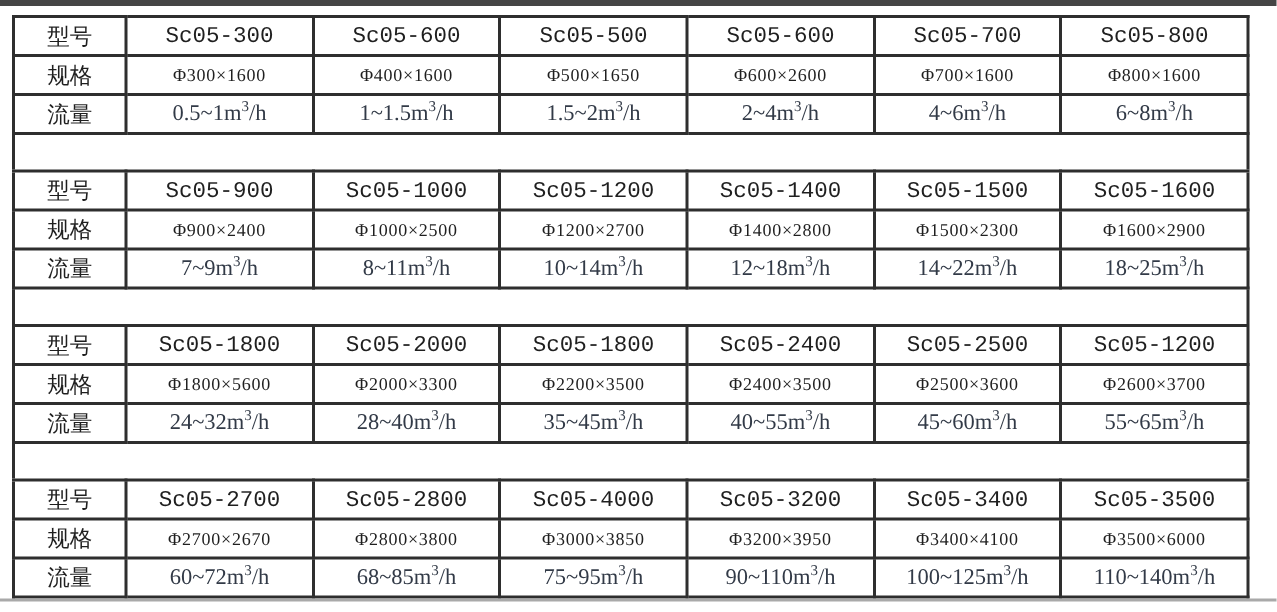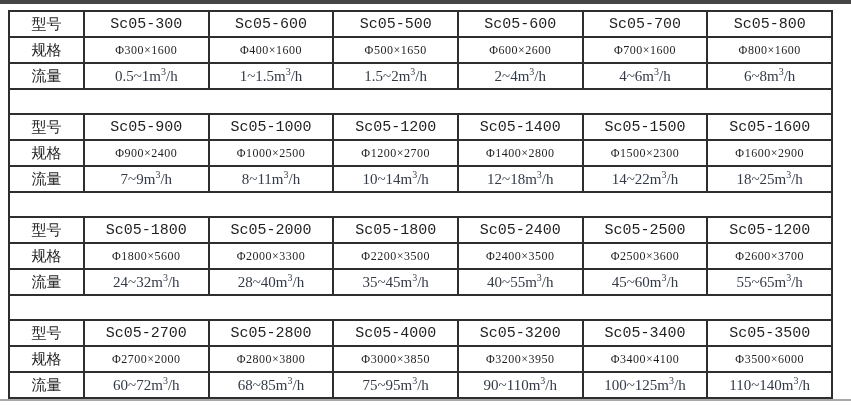--- a/index.html
+++ b/index.html
@@ -170,21 +170,21 @@
         <td class="label-cell">型号</td>
         <td class="model-cell">Sc05-2700</td>
         <td class="model-cell">Sc05-2800</td>
         <td class="model-cell">Sc05-4000</td>
         <td class="model-cell">Sc05-3200</td>
         <td class="model-cell">Sc05-3400</td>
         <td class="model-cell">Sc05-3500</td>
       </tr>
       <tr>
         <td class="label-cell">规格</td>
-        <td class="spec-cell">Φ2700×2000</td>
+        <td class="spec-cell">Φ2700×2670</td>
         <td class="spec-cell">Φ2800×3800</td>
         <td class="spec-cell">Φ3000×3850</td>
         <td class="spec-cell">Φ3200×3950</td>
         <td class="spec-cell">Φ3400×4100</td>
         <td class="spec-cell">Φ3500×6000</td>
       </tr>
       <tr>
         <td class="label-cell">流量</td>
         <td class="flow-cell">60~72m<sup>3</sup>/h</td>
         <td class="flow-cell">68~85m<sup>3</sup>/h</td>

